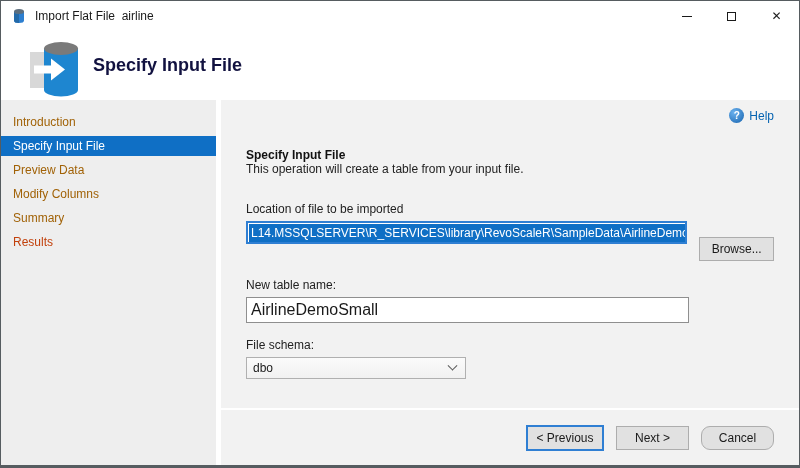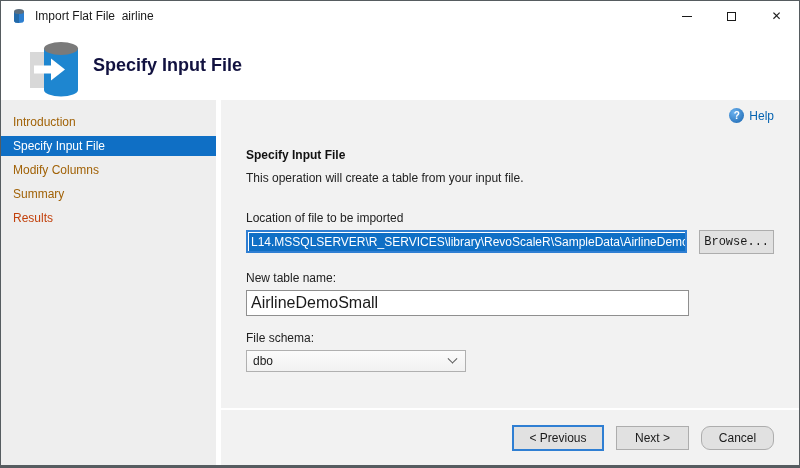--- a/index.html
+++ b/index.html
@@ -31,47 +31,47 @@
   .divider { width:5px; background:#ffffff; flex:0 0 auto; }
   .content { flex:1; background:#f2f2f2; position:relative; display:flex; flex-direction:column; min-width:0; }
   .help { position:absolute; top:8px; right:25px; display:flex; align-items:center; cursor:pointer; }
   .help-icon { width:15px; height:15px; border-radius:50%;
     background:radial-gradient(circle at 35% 30%, #6cb2ef, #1763ae);
     color:#fff; font-size:10px; font-weight:bold;
     display:flex; align-items:center; justify-content:center; margin-right:5px; }
   .help-label { font-size:12px; color:#0563b1; }
   .content-main { flex:1; padding:48px 25px 0 25px; }
   .section-title { font-size:12px; font-weight:bold; color:#111; }
-  .section-desc { font-size:12px; color:#222; margin-top:9px; }
+  .section-desc { font-size:12px; color:#222; margin-top:0; }
   .field-label { font-size:12px; color:#222; }
   .lbl-location { margin-top:26px; margin-bottom:5px; }
   .lbl-name     { margin-top:17px; margin-bottom:5px; }
   .lbl-schema   { margin-top:15px; margin-bottom:5px; }
   .file-row { display:flex; align-items:flex-start; }
   .path-input { width:443px; height:23px; background:#fff; border:2px solid #2f7fd3;
     display:flex; align-items:center; padding:0 1px; overflow:hidden; cursor:text; }
   .path-selection { background:#0f6fc5; color:#fff; font-size:12px; white-space:nowrap; padding:2px 0 2px 2px; }
   .browse-btn { margin-left:12px; width:75px; height:24px; background:#e1e1e1;
     border:1px solid #adadad; font-size:12px; color:#1a1a1a;
-    font-family:Liberation Mono, monospace; cursor:pointer; }
+    font-family:Liberation Sans, sans-serif; cursor:pointer;margin-top:16px; }
   .text-input { display:block; width:443px; height:22px; border:1px solid #8f8f8f; background:#fff;
     font-size:16px; padding:12px 4px; color:#1a1a1a; font-family:"Liberation Sans", sans-serif; }
   .select-box { width:220px; height:22px; border:1px solid #b0b0b0;
     background:linear-gradient(#fbfbfb,#f1f1f1); display:flex; align-items:center;
     padding-left:6px; font-size:12px; color:#1a1a1a; cursor:default;justify-content:space-between; }
   .chevron { margin-left:auto; margin-right:9px; width:7px; height:7px;
     border-right:1px solid #555; border-bottom:1px solid #555;
     transform:rotate(45deg) translate(-2px,-2px); }
   
   .footer { flex:0 0 57px; border-top:2px solid #ffffff; display:flex; align-items:center;
     justify-content:flex-end; padding-right:25px; }
   .btn { width:73px; height:24px; background:#e1e1e1; border:1px solid #adadad;
     font-size:12px; color:#1a1a1a; font-family:"Liberation Sans", sans-serif; cursor:pointer; }
   .btn + .btn, .btn + .btn-focus { margin-left:12px;border-radius:9px; }
-  .btn-focus { width:92px; height:26px; background:#e1e1e1; border:2px solid #2f7fd3;
+  .btn-focus { width:78px; height:26px; background:#e1e1e1; border:2px solid #2f7fd3;
     font-size:12px; color:#1a1a1a; font-family:"Liberation Sans", sans-serif; cursor:pointer; margin-right:12px; }
 </style>
 </head>
 <body>
 
 <div class="window">
 
   <div class="titlebar">
     <svg class="app-icon" viewBox="0 0 16 16">
       <path d="M3 3.5 v9 a5 2.5 0 0 0 10 0 v-9 z" fill="#2d7fd0"></path>
@@ -100,20 +100,21 @@
       <path d="M5 25.5 h17 v-7 l14 11 -14 11 v-7 H5 z" fill="#ffffff"></path>
     </svg>
     <span class="header-title">Specify Input File</span>
   </div>
 
   <div class="body">
 
     <div class="sidebar">
       <div class="nav-item">Introduction</div>
       <div class="nav-item selected">Specify Input File</div>
+      <div class="nav-item">Preview Data</div>
       <div class="nav-item">Modify Columns</div>
       <div class="nav-item">Summary</div>
       <div class="nav-item disabled">Results</div>
     </div>
 
     <div class="divider"></div>
 
     <div class="content">
 
       <div class="help">

